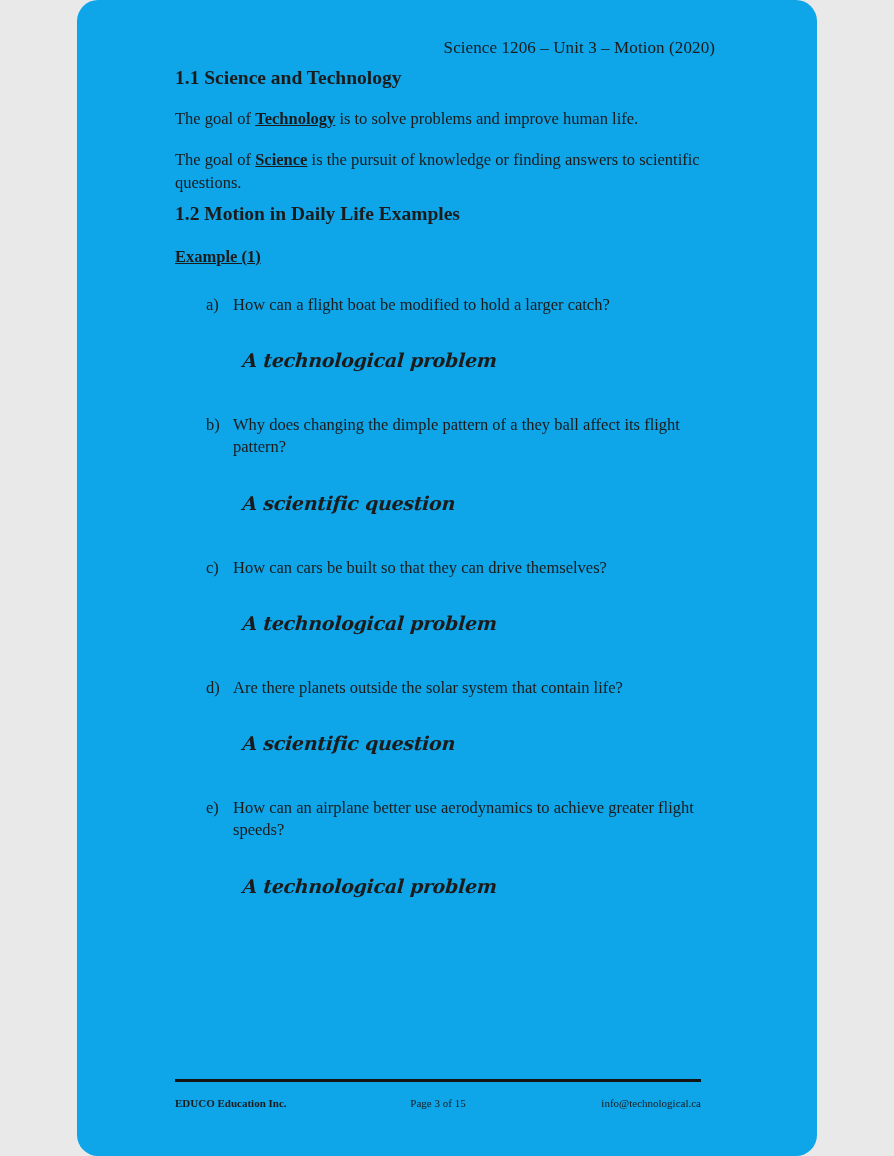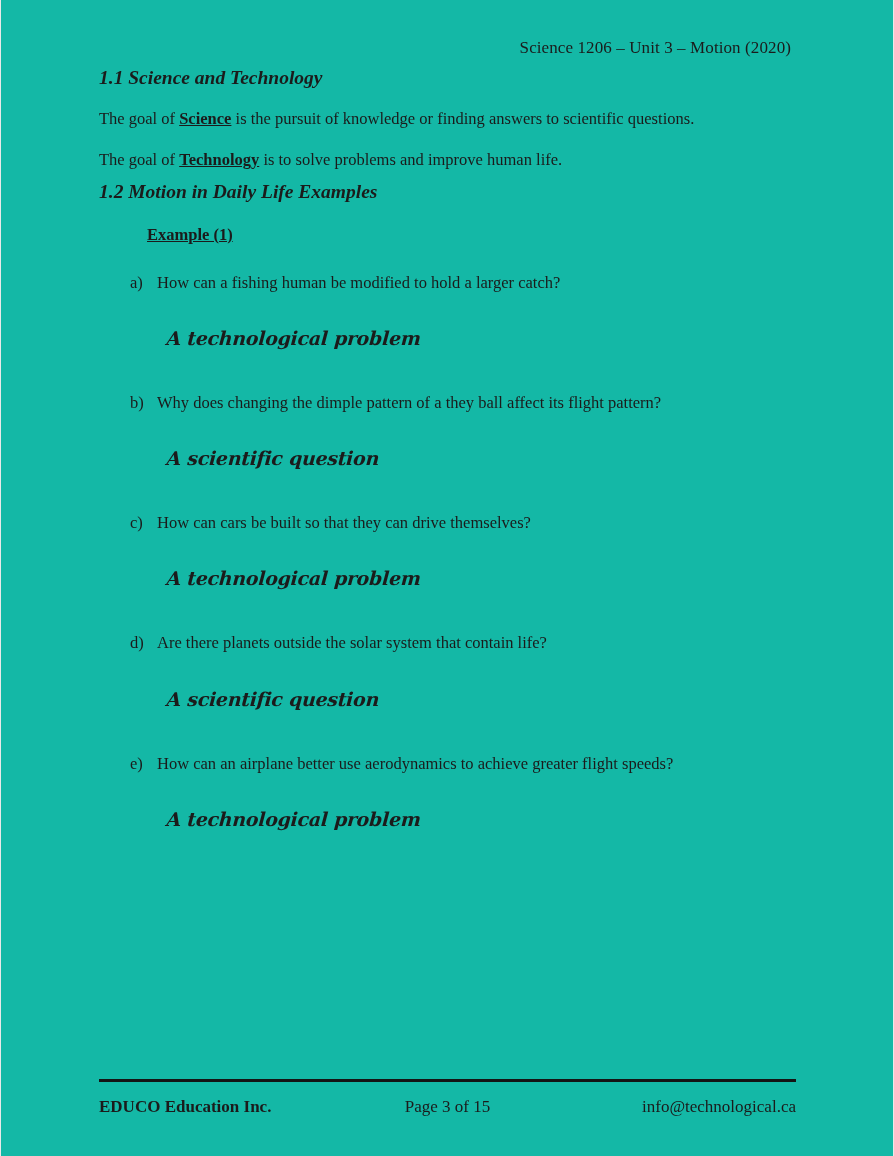--- a/index.html
+++ b/index.html
@@ -1,46 +1,46 @@
 <!DOCTYPE html>
 <html><head>
 <meta charset="utf-8">
 <style>
   * { margin: 0; padding: 0; box-sizing: border-box; }
   html, body { background: #e9e9e9; }
   .page {
     position: relative;
-    width: 892px;
+    width: 740px;
     height: 1156px;
     margin: 0 auto;
-    background: #14b8a6;
+    background: #0ea5e9;
     font-family: "Liberation Serif", serif;
     color: #1b1b1b;
     overflow: hidden;
+    border-radius: 21px;
   }
   .doc-header {
     padding: 38px 102px 0 98px;
     text-align: right;
     font-size: 17px;
     letter-spacing: 0.1px;
   }
   .content {
     padding: 0 100px 0 98px;
   }
   .doc-title {
     margin-top: 44px;
     font-size: 26px;
     font-weight: bold;
     letter-spacing: 0.2px;
   }
   .section-heading {
     margin-top: 9px;
     font-size: 19.5px;
     font-weight: bold;
-    font-style: italic;
   }
   .intro-paragraph {
     margin-top: 7px;
     font-size: 16.5px;
     line-height: 1.4;
     text-align: justify;
   }
   .goal-line {
     margin-top: 19px;
     font-size: 16.5px;
@@ -50,21 +50,20 @@
     font-weight: bold;
     text-decoration: underline;
   }
   .section2-heading {
   }
   .example-heading {
     margin-top: 22px;
     font-size: 16.5px;
     font-weight: bold;
     text-decoration: underline;
-    margin-left: 48px;
   }
   .instruction {
     margin-top: 21px;
     font-size: 16.5px;
   }
   .question-row {
     display: flex;
     margin-top: 27px;
     font-size: 16.5px;
     line-height: 1.35;
@@ -81,59 +80,59 @@
     font-style: italic;
     font-weight: 600;
     font-size: 19px;
     letter-spacing: -0.3px;
     transform: skewX(-4deg);
     transform-origin: left bottom;
   }
   .doc-footer {
     position: absolute;
     left: 98px;
-    right: 97px;
+    right: 116px;
     top: 1079px;
     border-top: 3px solid #141414;
     padding-top: 15px;
     display: flex;
     align-items: flex-end;
-    font-size: 17px;
+    font-size: 11px;
   }
   .footer-company { flex: 1; text-align: left; font-weight: bold; }
   .footer-page { flex: 1; text-align: center; }
   .footer-email { flex: 1; text-align: right; }
 </style>
 </head>
 <body>
 
 <div class="page">
 
   <div class="doc-header">
     <span>Science 1206 – Unit 3 – Motion (2020)</span>
   </div>
 
   <div class="content">
 
 
     <div class="section-heading">1.1 Science and Technology</div>
 
 
+    <p class="goal-line"><span>The goal of </span><span class="goal-term">Technology</span><span> is to solve problems and improve human life.</span></p>
+
     <p class="goal-line"><span>The goal of </span><span class="goal-term">Science</span><span> is the pursuit of knowledge or finding answers to scientific questions.</span></p>
-
-    <p class="goal-line"><span>The goal of </span><span class="goal-term">Technology</span><span> is to solve problems and improve human life.</span></p>
 
     <div class="section-heading section2-heading">1.2 Motion in Daily Life Examples</div>
 
     <div class="example-heading">Example (1)</div>
 
 
     <div class="question-row">
       <span class="question-label">a)</span>
-      <span class="question-text">How can a fishing human be modified to hold a larger catch?</span>
+      <span class="question-text">How can a flight boat be modified to hold a larger catch?</span>
     </div>
     <div class="answer">A technological problem</div>
 
     <div class="question-row">
       <span class="question-label">b)</span>
       <span class="question-text">Why does changing the dimple pattern of a they ball affect its flight pattern?</span>
     </div>
     <div class="answer">A scientific question</div>
 
     <div class="question-row">

